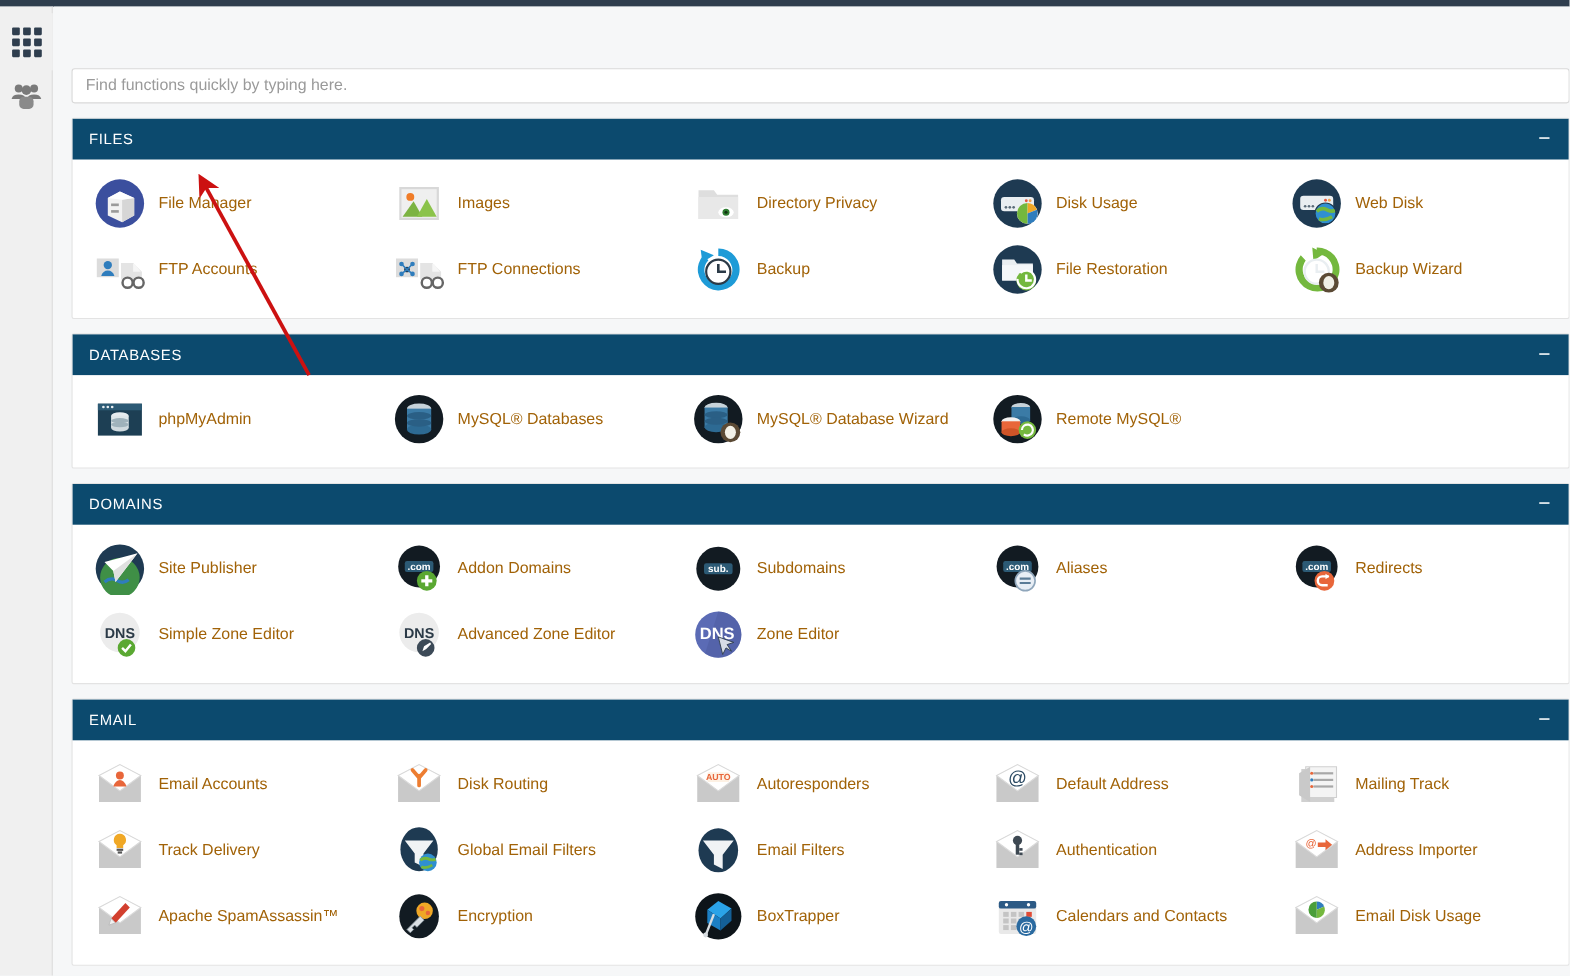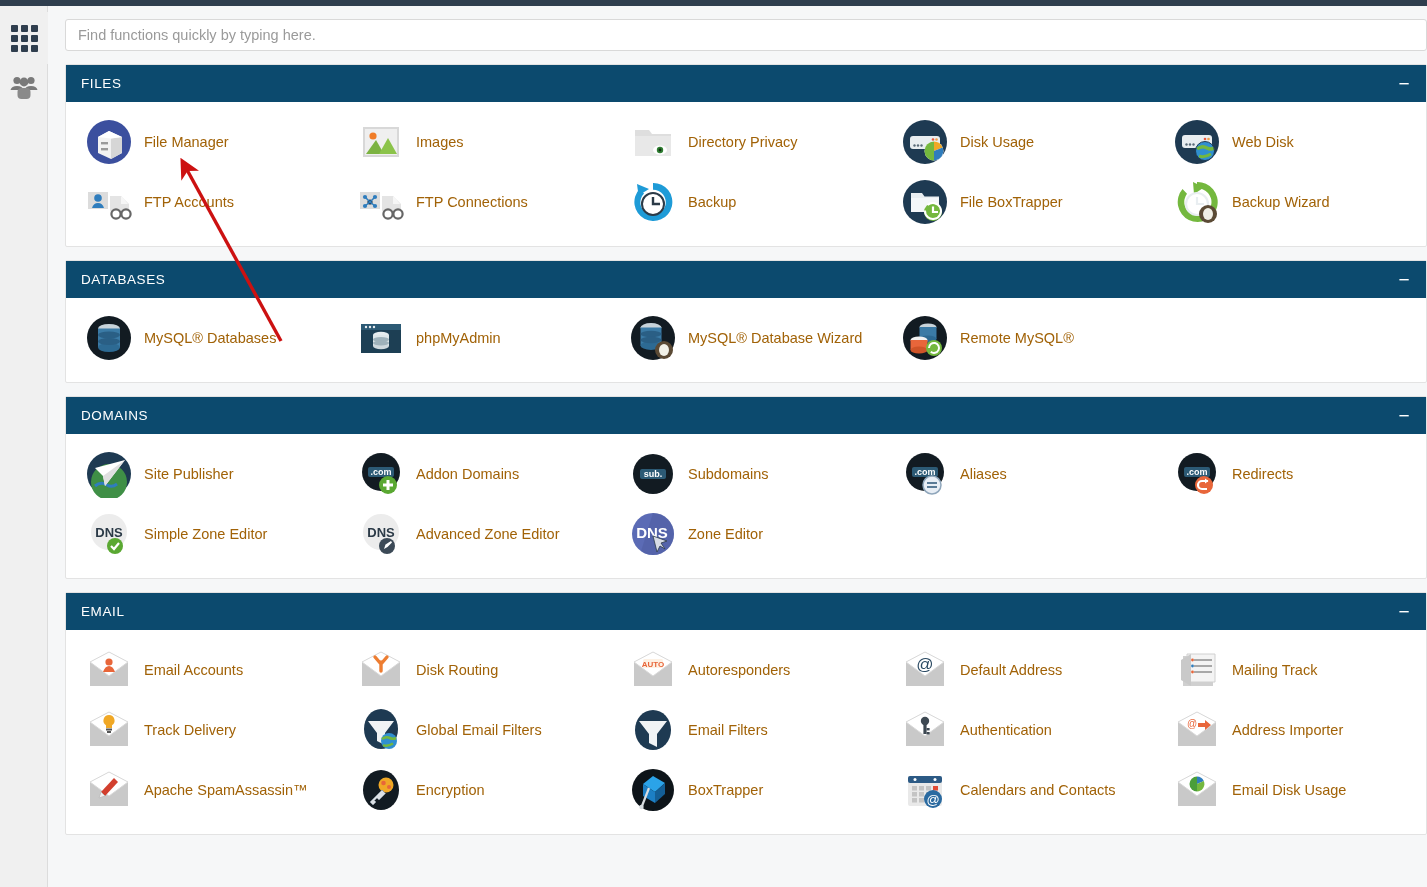--- a/index.html
+++ b/index.html
@@ -39,20 +39,21 @@
 
   
   .search-wrap { padding: 13px 0 0 16px; }
   .search-input {
     width: 1362px; height: 32px;
     border: 1px solid #d9d9d9; border-radius: 3px;
     background: #fff; padding: 0 12px;
     font-size: 14.5px; color: #555;
     font-family: "Liberation Sans", sans-serif;
     outline: none;
+    margin-top: 43px;
   }
   .search-input::placeholder { color: #9a9a9a; }
 
   
   .section {
     margin: 13px 0 0 16px;
     width: 1362px;
     background: #fff;
     border: 1px solid #e3e3e3;
     border-radius: 2px;
@@ -267,21 +268,21 @@
               <span class="ico">
                 <svg viewBox="0 0 48 48">
                   <circle cx="24" cy="24" r="22" fill="#1e3a52"></circle>
                   <path d="M10 15 H21 L23.5 18.5 H38 V34 H10 Z" fill="#e9eef1"></path>
                   <path d="M10 20 H38 V34 H10 Z" fill="#f4f7f9"></path>
                   <circle cx="32" cy="34" r="9" fill="#74b83e"></circle>
                   <path d="M32 28.5 V34 H37" stroke="#fff" stroke-width="2.2" fill="none"></path>
                   <path d="M24 32.5 a8 8 0 1 0 2.6 -5.4" stroke="#fff" stroke-width="2" fill="none"></path>
                 </svg>
               </span>
-              <span class="tile-label">File BoxTrapper</span>
+              <span class="tile-label">File Restoration</span>
             </a>
             <a class="tile">
               <span class="ico">
                 <svg viewBox="0 0 48 48">
                   <path d="M24 4 A20 20 0 1 1 9.5 11 L14 15.8 A13.6 13.6 0 1 0 24 10.4 Z" fill="#74b83e"></path>
                   <path d="M20 4 L31 9.5 L21 16 Z" fill="#74b83e"></path>
                   <circle cx="24" cy="26" r="11" fill="none" stroke="#e9eef1" stroke-width="2.2"></circle>
                   <path d="M24 19 V26 H31" stroke="#e9eef1" stroke-width="2.2" fill="none"></path>
                   <circle cx="35" cy="36" r="9" fill="#5b4a35"></circle>
                   <ellipse cx="35" cy="36" rx="5" ry="6" fill="#f0efe6"></ellipse>
@@ -290,49 +291,49 @@
               <span class="tile-label">Backup Wizard</span>
             </a>
           </div>
         </div>
         <div class="section">
           <div class="section-header">
             <span class="section-title">DATABASES</span>
             <span class="collapse-btn">−</span>
           </div>
           <div class="section-body">
-            <a class="tile">
-              <span class="ico">
-                <svg viewBox="0 0 48 48">
-                  <circle cx="24" cy="24" r="22" fill="#121b22"></circle>
-                  <ellipse cx="24" cy="14.5" rx="11" ry="4.6" fill="#c7d3da"></ellipse>
-                  <rect x="13" y="14.5" width="22" height="19" fill="#3b7ba6"></rect>
-                  <ellipse cx="24" cy="33.5" rx="11" ry="4.6" fill="#2d6a93"></ellipse>
-                  <ellipse cx="24" cy="21" rx="11" ry="3.4" fill="#2a5f85"></ellipse>
-                  <ellipse cx="24" cy="27.5" rx="11" ry="3.4" fill="#2a5f85"></ellipse>
-                </svg>
-              </span>
-              <span class="tile-label">MySQL® Databases</span>
-            </a>
             <a class="tile">
               <span class="ico">
                 <svg viewBox="0 0 48 48">
                   <rect x="4" y="10" width="40" height="29" fill="#1d3f54"></rect>
                   <rect x="4" y="10" width="40" height="6" fill="#2c5a75"></rect>
                   <circle cx="9" cy="13" r="1.2" fill="#e8eef2"></circle>
                   <circle cx="13" cy="13" r="1.2" fill="#e8eef2"></circle>
                   <circle cx="17" cy="13" r="1.2" fill="#e8eef2"></circle>
                   <ellipse cx="24" cy="21" rx="8" ry="3.2" fill="#e6ecef"></ellipse>
                   <rect x="16" y="21" width="16" height="11" fill="#dfe7ea"></rect>
                   <ellipse cx="24" cy="32" rx="8" ry="3.2" fill="#cfd9de"></ellipse>
                   <ellipse cx="24" cy="25.5" rx="8" ry="2.4" fill="#9fb2bb"></ellipse>
                   <ellipse cx="24" cy="29" rx="8" ry="2.4" fill="#9fb2bb"></ellipse>
                 </svg>
               </span>
               <span class="tile-label">phpMyAdmin</span>
+            </a>
+            <a class="tile">
+              <span class="ico">
+                <svg viewBox="0 0 48 48">
+                  <circle cx="24" cy="24" r="22" fill="#121b22"></circle>
+                  <ellipse cx="24" cy="14.5" rx="11" ry="4.6" fill="#c7d3da"></ellipse>
+                  <rect x="13" y="14.5" width="22" height="19" fill="#3b7ba6"></rect>
+                  <ellipse cx="24" cy="33.5" rx="11" ry="4.6" fill="#2d6a93"></ellipse>
+                  <ellipse cx="24" cy="21" rx="11" ry="3.4" fill="#2a5f85"></ellipse>
+                  <ellipse cx="24" cy="27.5" rx="11" ry="3.4" fill="#2a5f85"></ellipse>
+                </svg>
+              </span>
+              <span class="tile-label">MySQL® Databases</span>
             </a>
             <a class="tile">
               <span class="ico">
                 <svg viewBox="0 0 48 48">
                   <circle cx="24" cy="24" r="22" fill="#121b22"></circle>
                   <ellipse cx="22" cy="13.5" rx="10.5" ry="4.4" fill="#c7d3da"></ellipse>
                   <rect x="11.5" y="13.5" width="21" height="18" fill="#3b7ba6"></rect>
                   <ellipse cx="22" cy="31.5" rx="10.5" ry="4.4" fill="#2d6a93"></ellipse>
                   <ellipse cx="22" cy="20" rx="10.5" ry="3.2" fill="#2a5f85"></ellipse>
                   <ellipse cx="22" cy="26" rx="10.5" ry="3.2" fill="#2a5f85"></ellipse>

